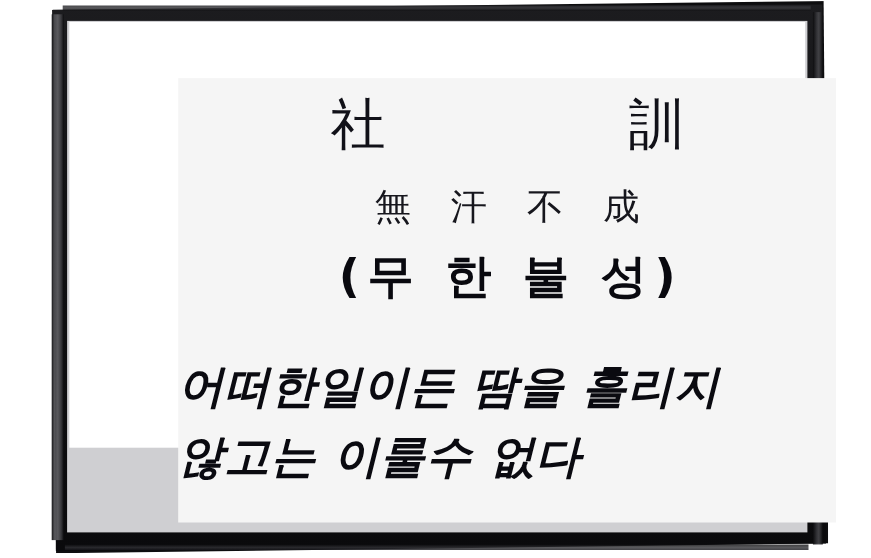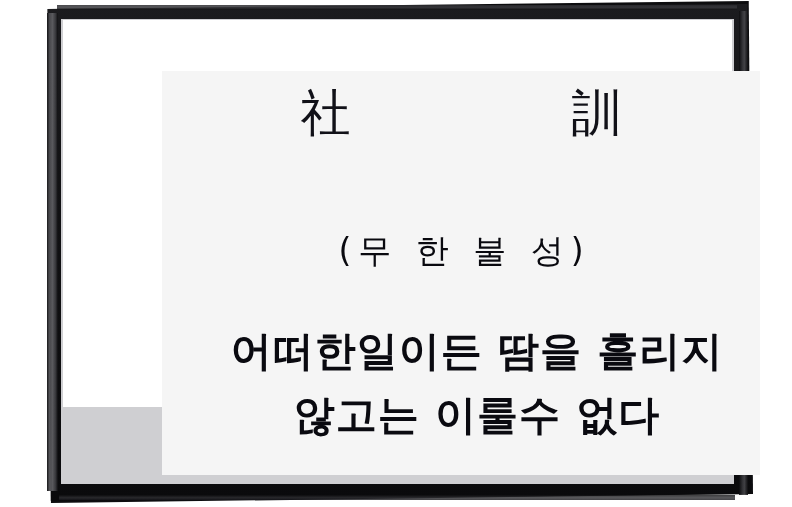--- a/index.html
+++ b/index.html
@@ -170,35 +170,36 @@
     white-space: nowrap;
   }
 
   .reading-line {
     position: absolute;
     left: 0;
     top: 158px;
     width: 598px;
     text-align: center;
     font-family: "DejaVu Sans", "Liberation Sans", sans-serif;
-    font-weight: normal;
-    font-size: 33px;
+    font-weight: bold;
+    font-size: 42px;
     line-height: 44px;
     color: #09090f;
     letter-spacing: 7px;
     text-indent: 7px;
     white-space: nowrap;
   }
 
   .motto-block {
     position: absolute;
-    left: 16px;
+    left: 0;
     top: 248px;
     width: 598px;
-    text-align: center;
+    text-align: left;
+    font-style: italic;
   }
   .motto-line {
     font-family: "DejaVu Sans", "Liberation Sans", sans-serif;
     font-weight: bold;
     font-size: 41px;
     line-height: 64px;
     color: #0a0a10;
     letter-spacing: 1px;
     white-space: nowrap;
   }
@@ -221,20 +222,21 @@
     <div class="mat">
 
       <div class="paper">
 
         <div class="title-row">
           <span class="ch">社</span>
           <span class="title-gap"></span>
           <span class="ch">訓</span>
         </div>
 
+        <div class="hanja-line">無 汗 不 成</div>
 
         <div class="reading-line">(무 한 불 성)</div>
 
         <div class="motto-block">
           <div class="motto-line">어떠한일이든 땀을 흘리지</div>
           <div class="motto-line">않고는 이룰수 없다</div>
         </div>
 
       </div>
     </div>

